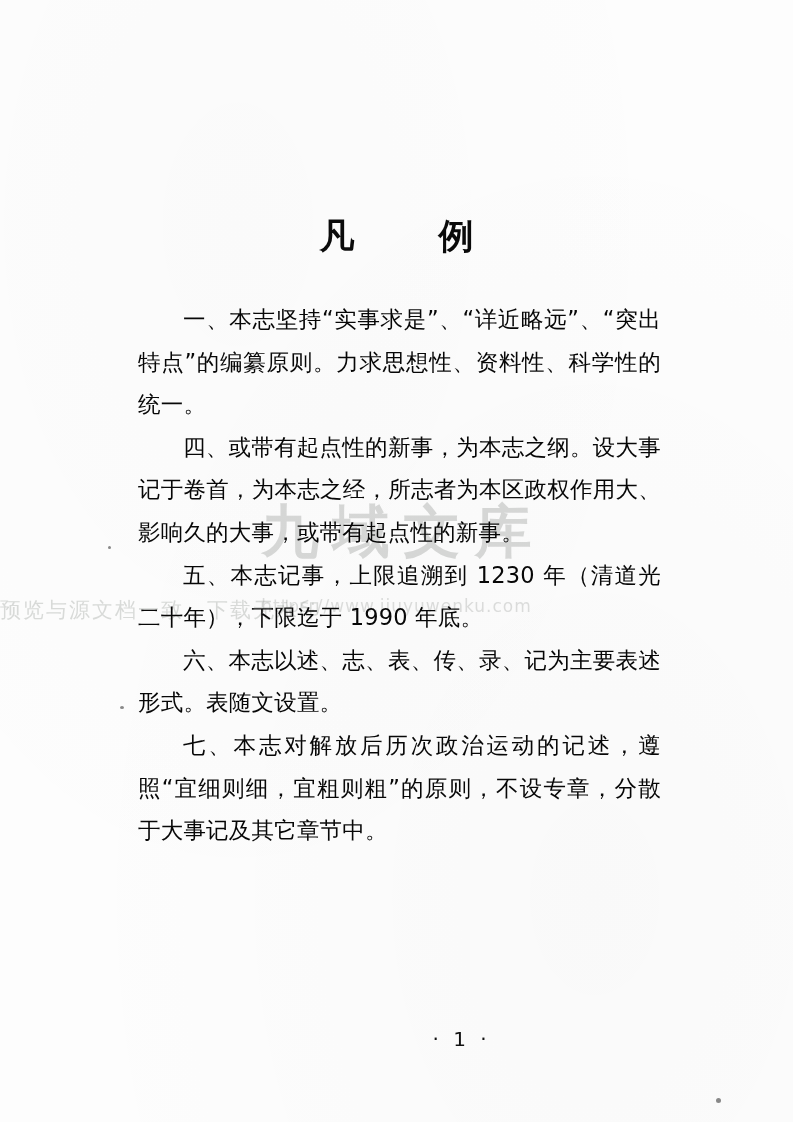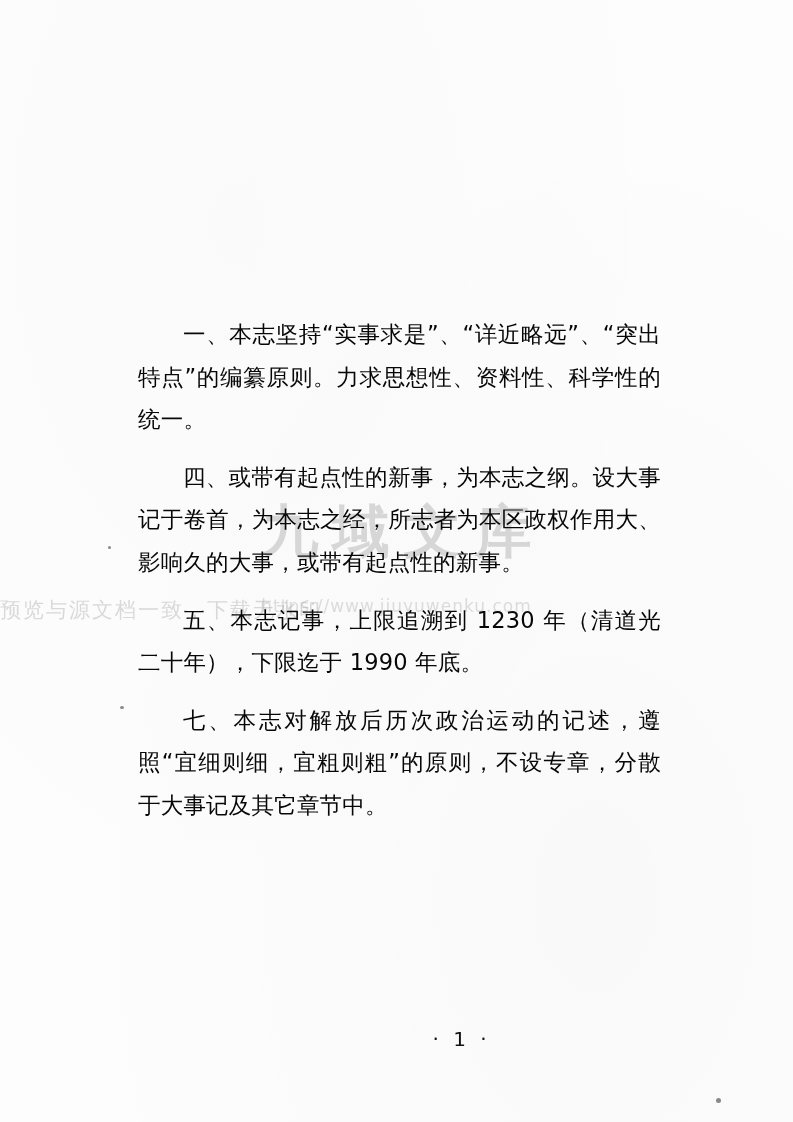--- a/index.html
+++ b/index.html
@@ -56,21 +56,21 @@
     font-size: 22.5px;
     line-height: 42.6px;
     color: #070707;
     text-align: justify;
     text-justify: inter-character;
     letter-spacing: 0.2px;
     font-weight: 500;
   }
 
   .para {
-    margin: 15px 0 0 0;
+    margin: 0 0 0 0;
     text-indent: 45px;
     text-align: justify;
     text-justify: inter-character;
   }
 
   
   #watermark-main {
     position: absolute;
     left: 0;
     top: 494px;
@@ -129,29 +129,31 @@
     opacity: 0.55;
     pointer-events: none;
   }
 </style>
 </head>
 <body>
 
 <div id="page">
   <div id="paper-tone"></div>
 
+  <div id="title">凡 例</div>
 
   <div id="watermark-main">九域文库</div>
   <div id="watermark-url">https://www.jiuyuwenku.com</div>
   <div id="watermark-sub">预览与源文档一致，下载无水印</div>
 
   <div id="body-text">
     <p class="para">一、本志坚持“实事求是”、“详近略远”、“突出特点”的编纂原则。力求思想性、资料性、科学性的统一。</p>
     <p class="para">四、或带有起点性的新事，为本志之纲。设大事记于卷首，为本志之经，所志者为本区政权作用大、影响久的大事，或带有起点性的新事。</p>
     <p class="para">五、本志记事，上限追溯到 1230 年（清道光二十年），下限迄于 1990 年底。</p>
+    <p class="para">六、本志以述、志、表、传、录、记为主要表述形式。表随文设置。</p>
     <p class="para">七、本志对解放后历次政治运动的记述，遵照“宜细则细，宜粗则粗”的原则，不设专章，分散于大事记及其它章节中。</p>
 
   </div>
 
   <div id="page-number">· 1 ·</div>
 
   <div class="speckle" style="left:716px;top:1098px;width:5px;height:5px;"></div>
   <div class="speckle" style="left:120px;top:706px;width:4px;height:3px;"></div>
   <div class="speckle" style="left:108px;top:546px;width:3px;height:3px;"></div>
 </div>

